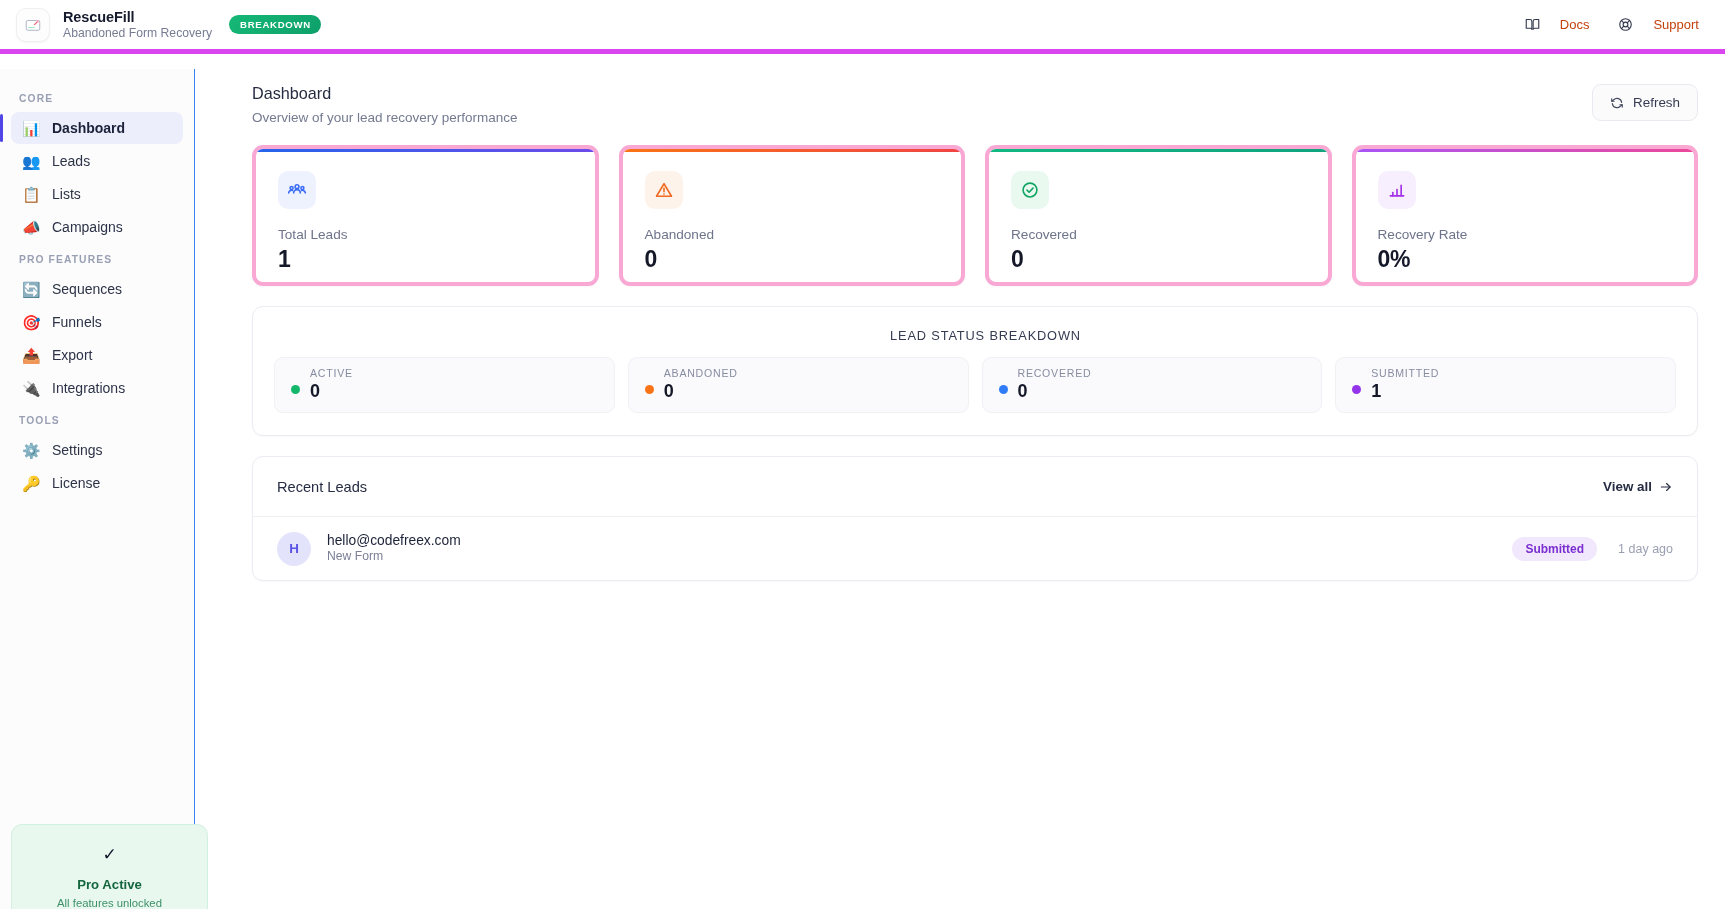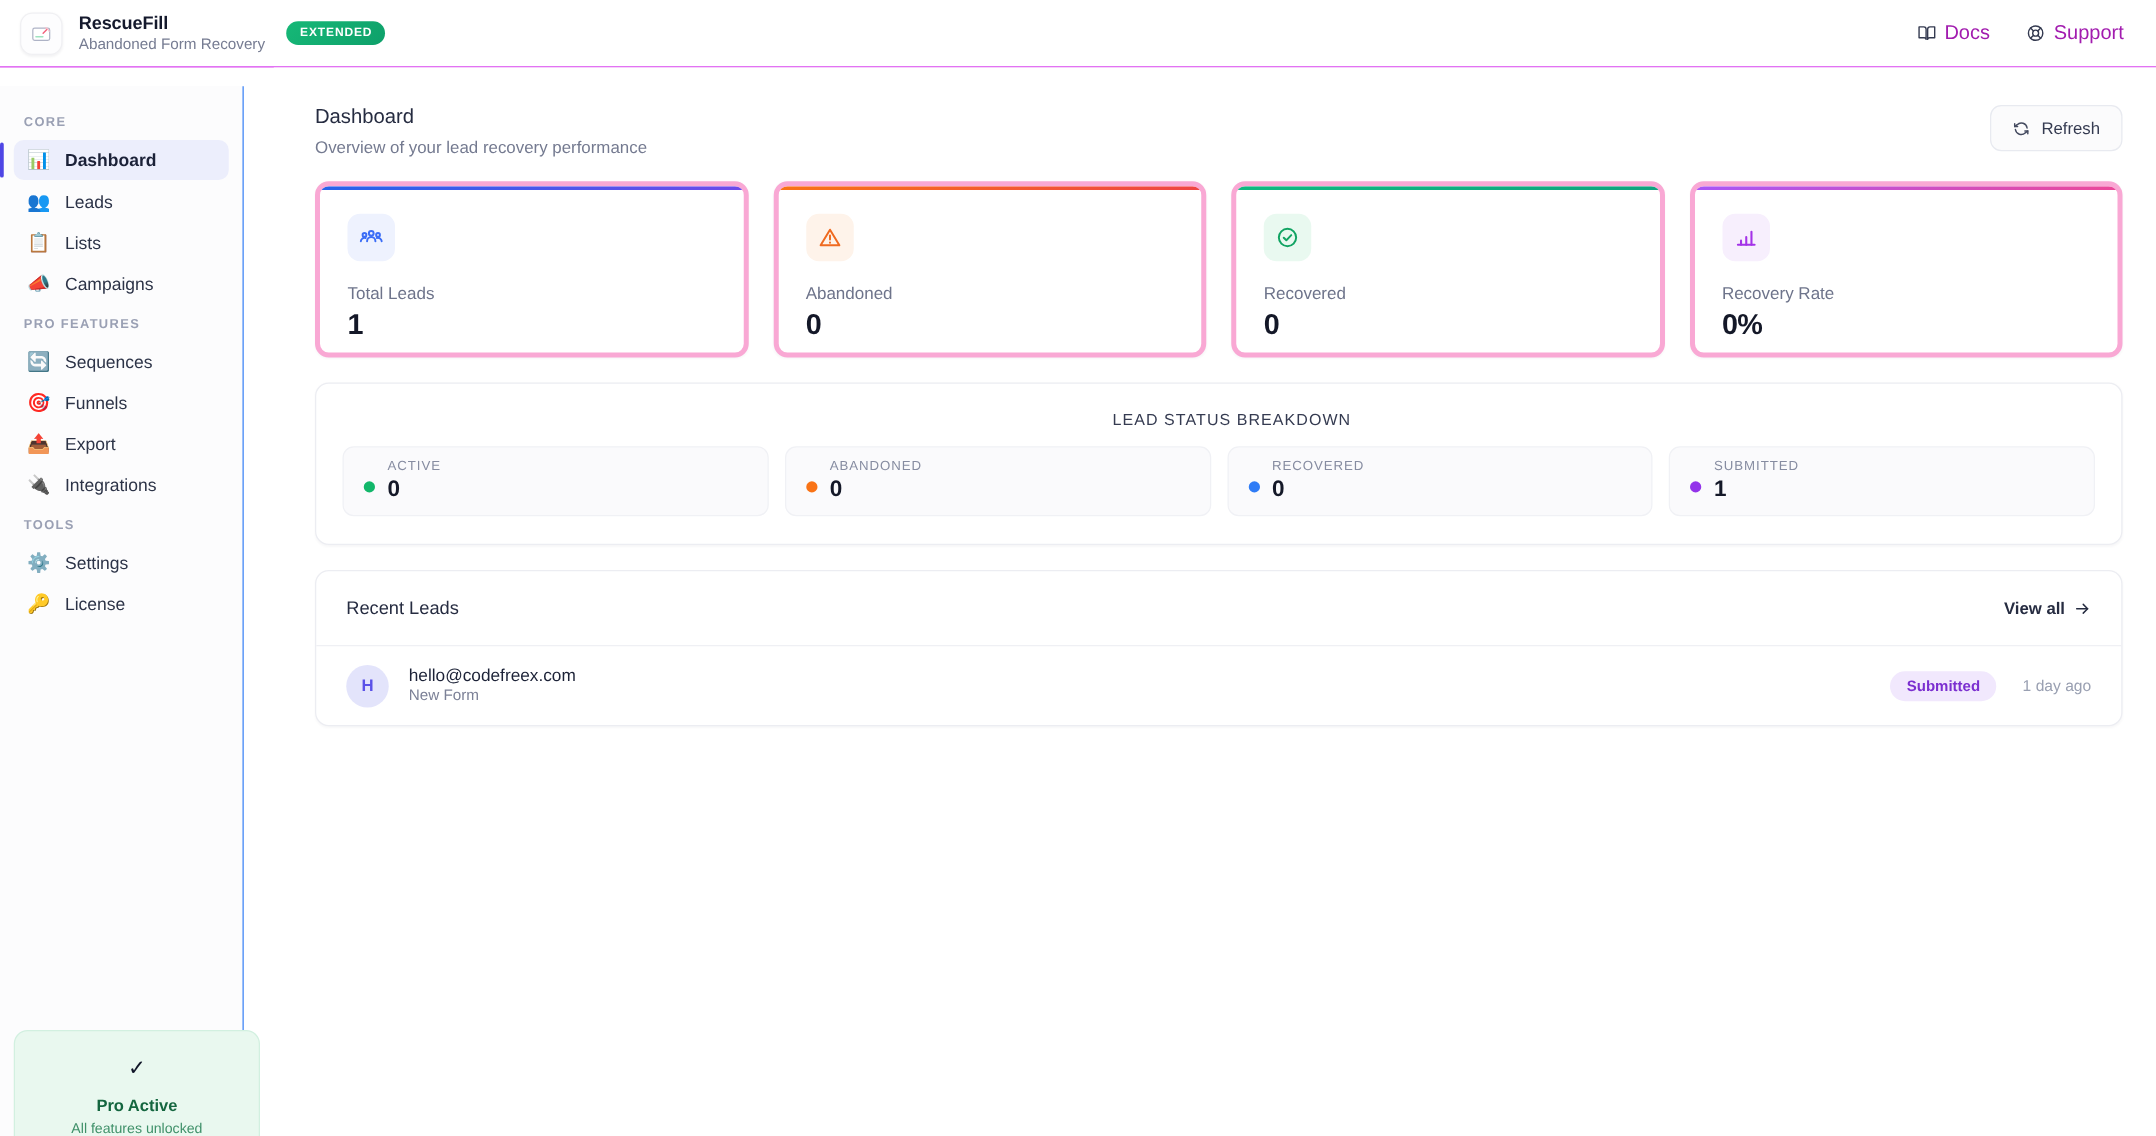--- a/index.html
+++ b/index.html
@@ -9,21 +9,21 @@
     font-family: "Liberation Sans", sans-serif;
     color: #1f2335;
     overflow: hidden;
   }
 
   
   .topbar {
     position: absolute; top: 0; left: 0;
     width: 1725px; height: 54px;
     background: #ffffff;
-    border-bottom: 1px solid #d946ef;
+    border-bottom: 5px solid #d946ef;
     display: flex; align-items: center;
     padding: 0 26px 0 16px;
   }
   .brand { display: flex; align-items: center; gap: 13px; }
   .brand-logo {
     width: 34px; height: 34px; border-radius: 10px;
     background: #fdfdfe;
     border: 1px solid #f0f0f3;
     display: flex; align-items: center; justify-content: center;
     box-shadow: 0 1px 2px rgba(20,20,40,.05);
@@ -33,22 +33,22 @@
   .brand-sub { font-size: 12.2px; color: #767c92; margin-top: 1px; }
   .badge-extended {
     margin-left: 17px;
     background: linear-gradient(135deg,#16b877,#0ea06a);
     color: #ffffff;
     font-size: 9.6px; font-weight: bold; letter-spacing: .7px;
     padding: 4px 10px 4px 11px; border-radius: 20px;
   }
   .topbar-right { margin-left: auto; display: flex; align-items: center; gap: 29px; }
   .topbar-link {
-    display: flex; align-items: center; gap: 7px;
-    font-size: 16px; color: #a21caf; cursor: pointer;
+    display: flex; align-items: center; gap: 20px;
+    font-size: 13px; color: #c2410c; cursor: pointer;
   }
   .topbar-link svg { display: block; }
 
   
   .sidebar {
     position: absolute; top: 69px; left: 0;
     width: 195px; height: 855px;
     background: #fcfcfd;
     border-right: 1px solid #3b82f6;
     padding-top: 14px;
@@ -185,21 +185,21 @@
         <path d="M14 11.5 L18.5 7" stroke="#f2607a" stroke-width="1.5" stroke-linecap="round"></path>
         <path d="M16.5 5.5 a6 6 0 0 1 4 4" stroke="#f9c2cd" stroke-width="1.3" fill="none" stroke-linecap="round"></path>
       </svg>
     </div>
     <div class="brand-text">
       <div class="brand-name">RescueFill</div>
       <div class="brand-sub">Abandoned Form Recovery</div>
     </div>
   </div>
 
-  <div class="badge-extended">EXTENDED</div>
+  <div class="badge-extended">BREAKDOWN</div>
 
   <div class="topbar-right">
     <div class="topbar-link">
       <svg width="15" height="15" viewBox="0 0 24 24" fill="none" stroke="#343a50" stroke-width="1.8" stroke-linecap="round" stroke-linejoin="round">
         <path d="M2 4h6a3 3 0 0 1 3 3v13a2.5 2.5 0 0 0-2.5-2H2z"></path>
         <path d="M22 4h-6a3 3 0 0 0-3 3v13a2.5 2.5 0 0 1 2.5-2H22z"></path>
       </svg>
       <span>Docs</span>
     </div>
     <div class="topbar-link">

